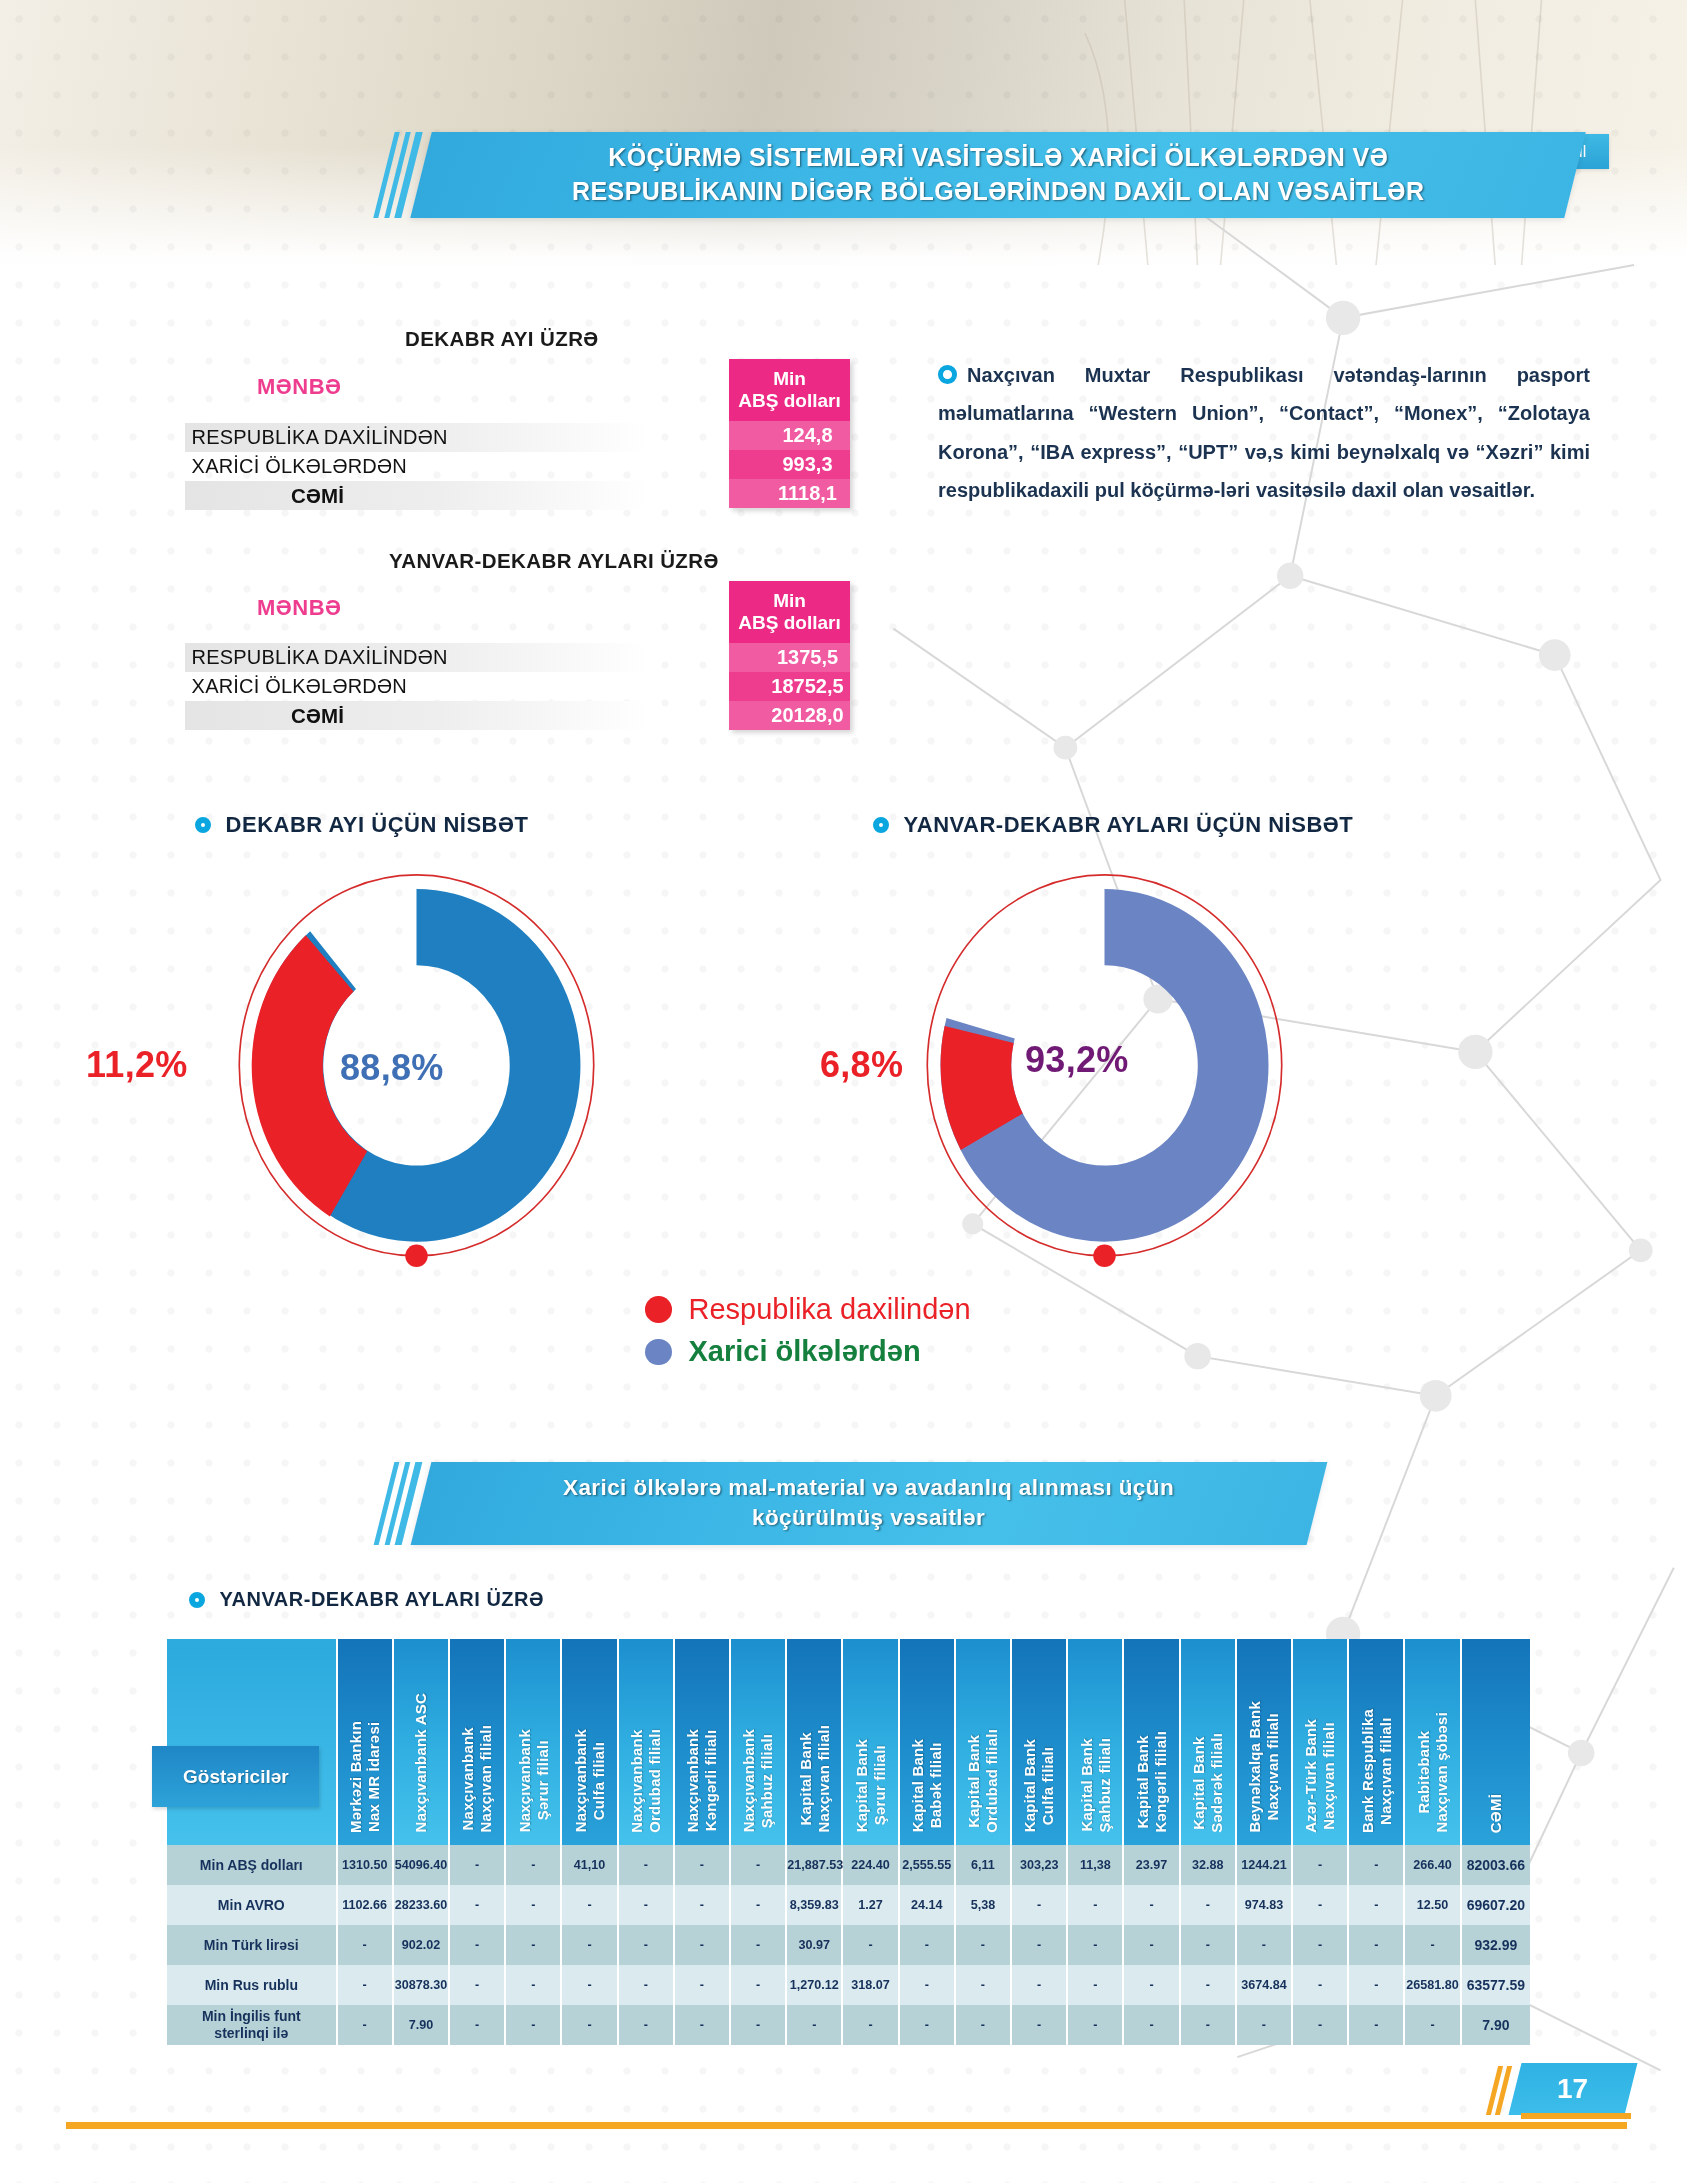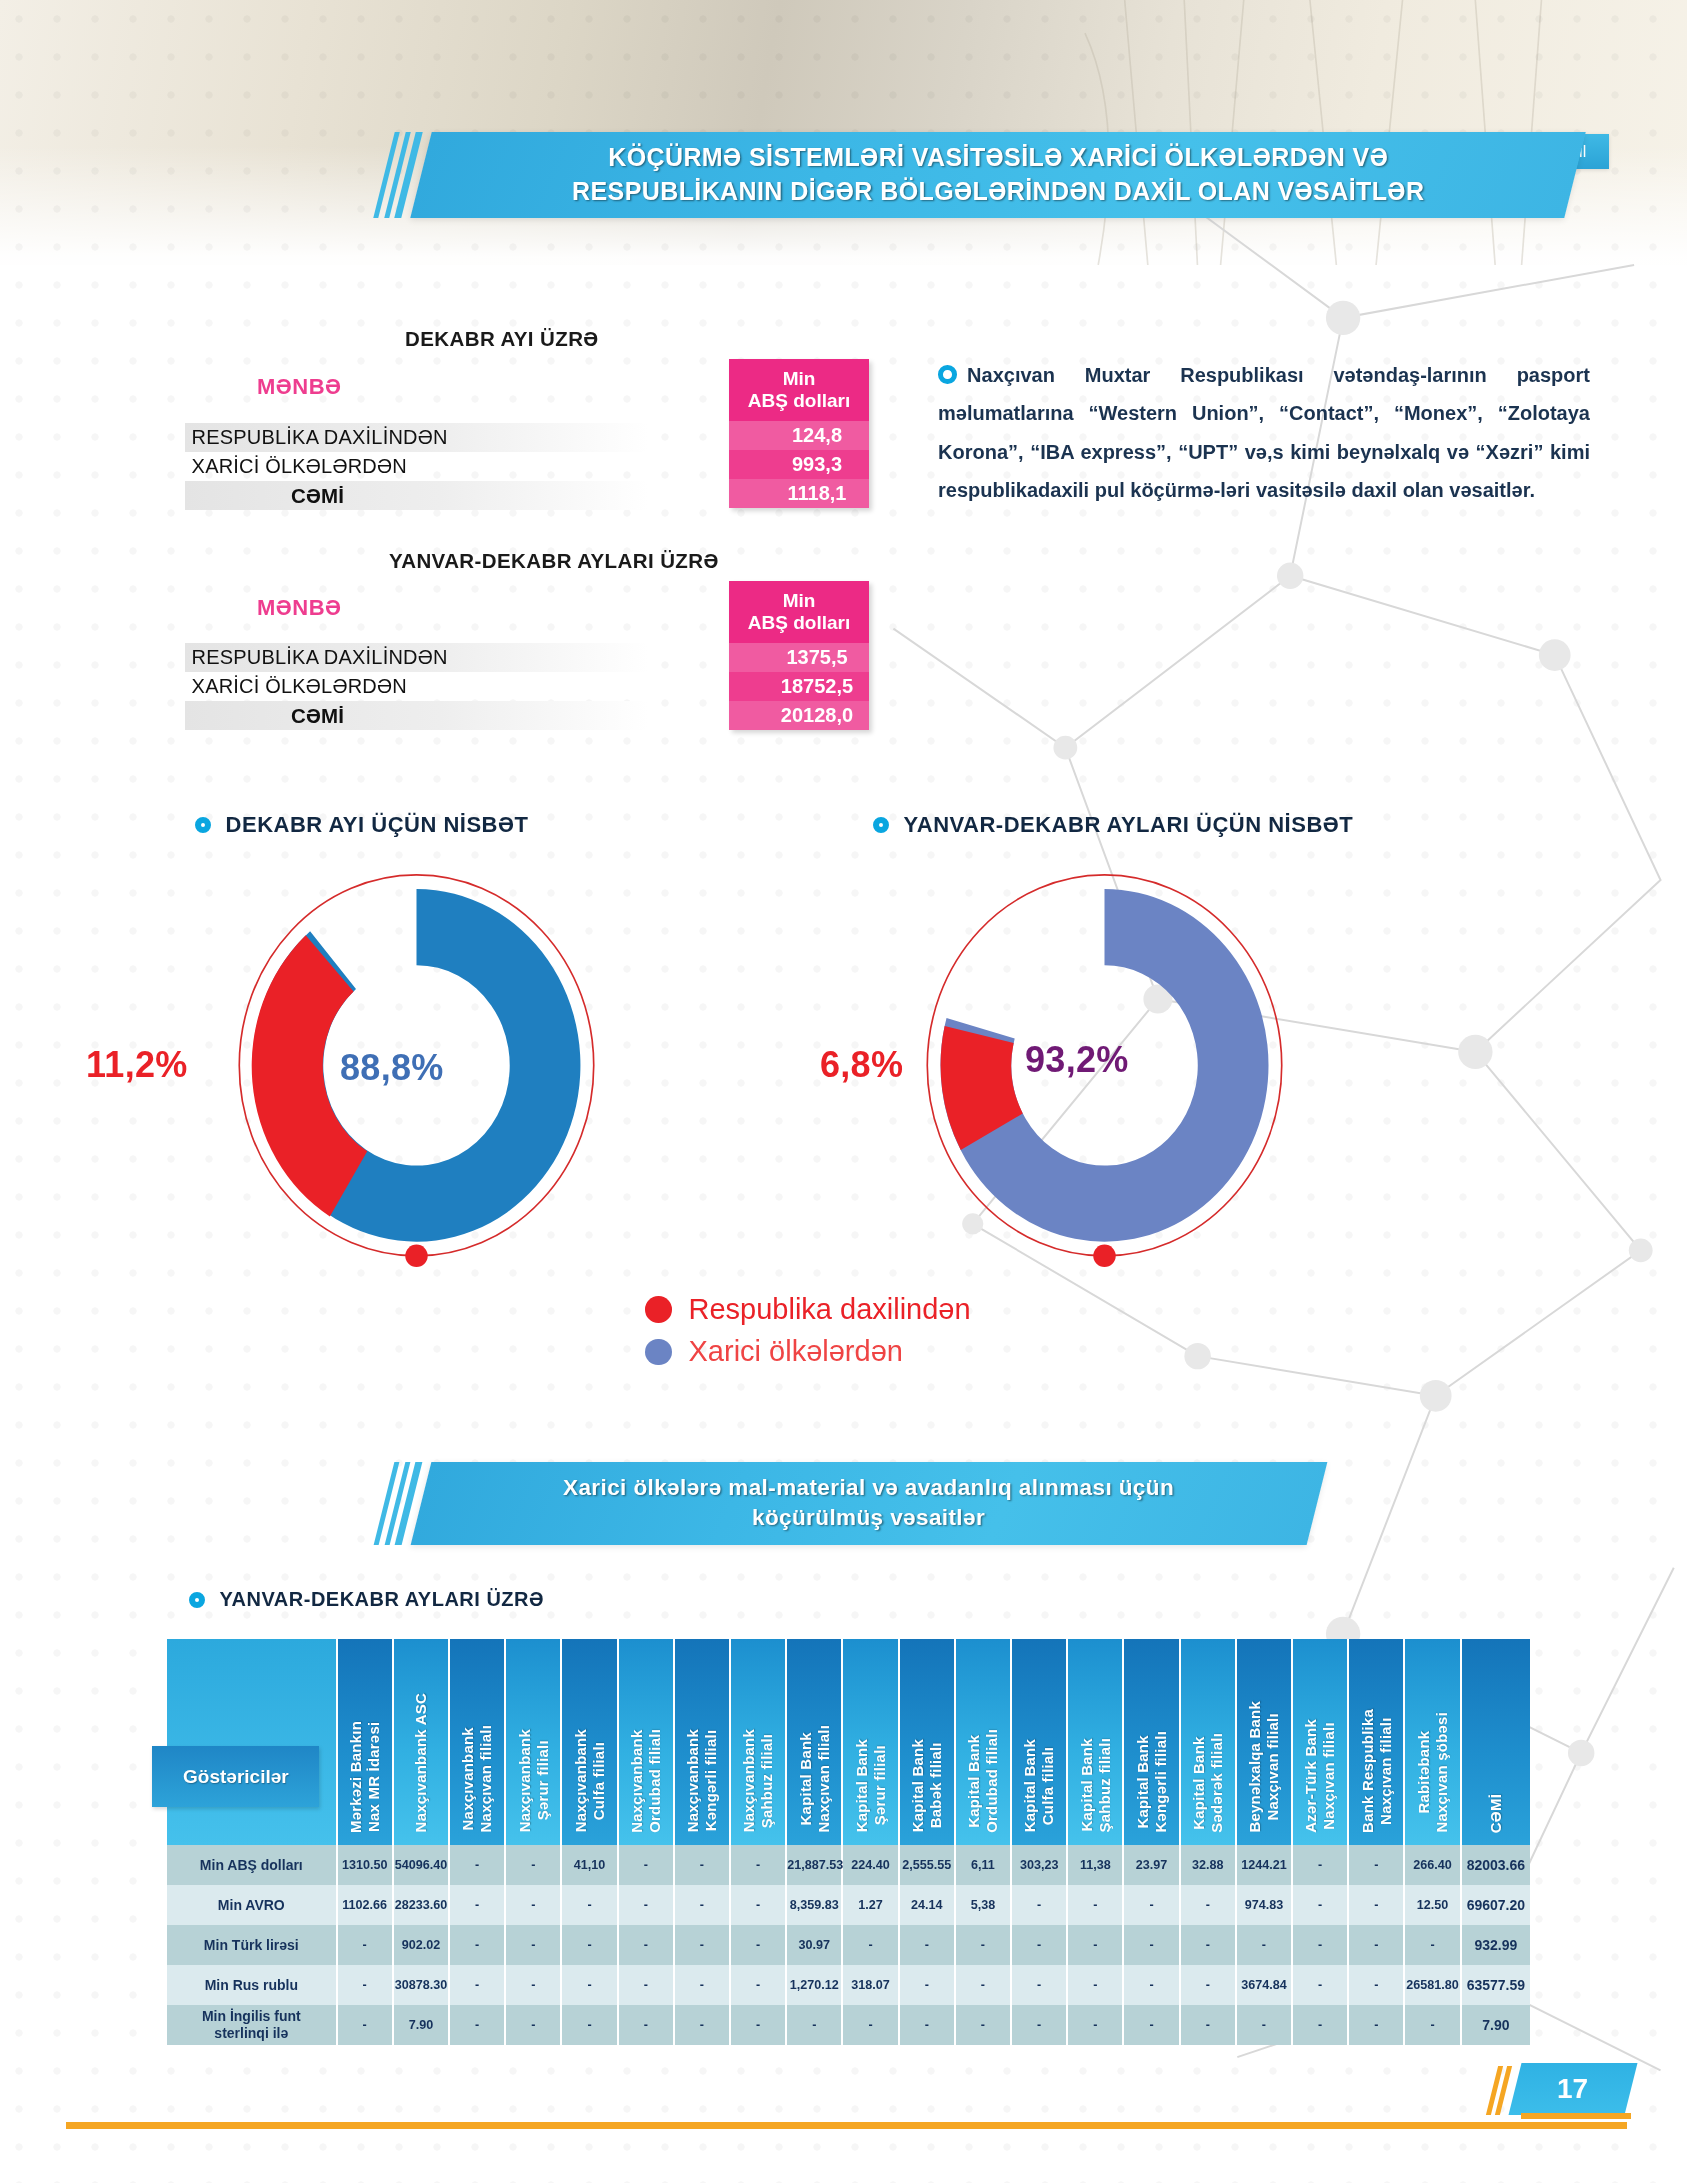--- a/index.html
+++ b/index.html
@@ -102,21 +102,21 @@
     height: 29px; display: flex; align-items: center;
     font-size: 20px; color: #111; letter-spacing: 0.2px;
     padding-left: 6.6px;
   }
   .src-row.shade { background: linear-gradient(to right, #e4e4e4 0%, #eeeeee 55%, #ffffff 100%); }
   .src-row.total {
     justify-content: flex-start; padding-left: 106px;
     font-weight: 700; font-size: 20.5px;
   }
   .pinkbox {
-    position: absolute; width: 140px;
+    position: absolute; width: 121px;
     background: #ee3d8f; color: #ffffff; text-align: center;
     box-shadow: 2.6px 3.3px 4.6px rgba(0,0,0,.16);
   }
   .pinkbox .ph {
     font-size: 19px; font-weight: 700; line-height: 1.16;
     padding: 8.6px 2.6px 9.3px 2.6px;
     background: #ec2a85;
   }
   .pinkbox .pv {
     font-size: 20px; font-weight: 700; line-height: 29px; height: 29px; padding-left: 36px;
@@ -380,21 +380,21 @@
     <div class="donut-pct-in" style="left:119px; top:172px; color:#701a75;">93,2%</div>
   </div>
 
   <div class="legend">
     <div class="legend-row">
       <span class="legend-dot" style="background:#ea2127;"></span>
       <span class="legend-lbl" style="color:#ea2127;">Respublika daxilindən</span>
     </div>
     <div class="legend-row">
       <span class="legend-dot" style="background:#6b84c4;"></span>
-      <span class="legend-lbl" style="color:#ef4444;">Xarici ölkələrdən</span>
+      <span class="legend-lbl" style="color:#15803d;font-weight:bold;">Xarici ölkələrdən</span>
     </div>
   </div>
 
   <div class="banner" id="section-banner">
     <div class="banner-slashes">
       <i class="thin"></i>
         <i class="thin"></i>
         <i></i>
     </div>
     <div class="banner-body">

